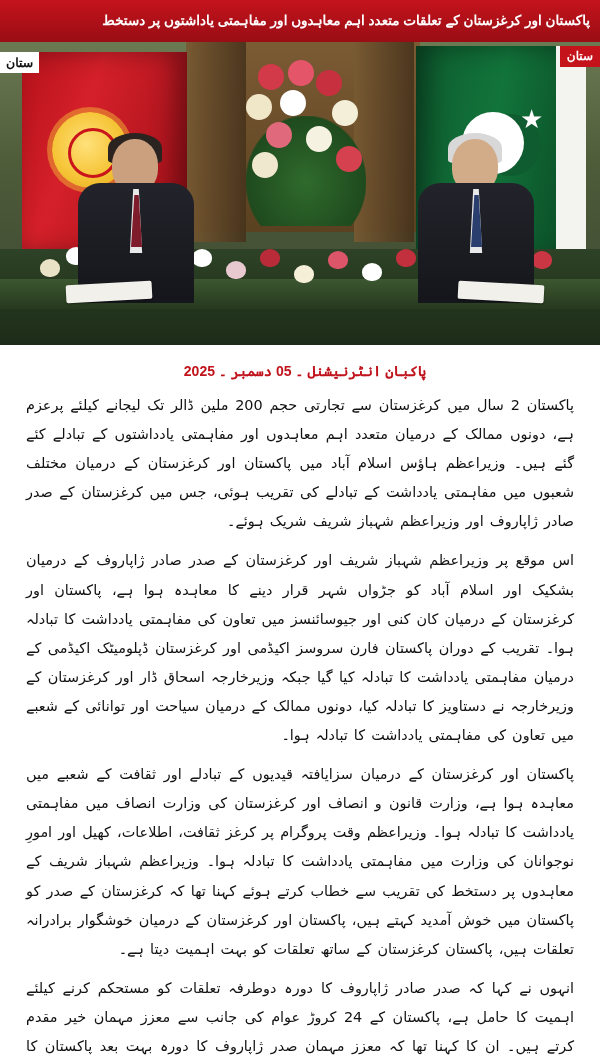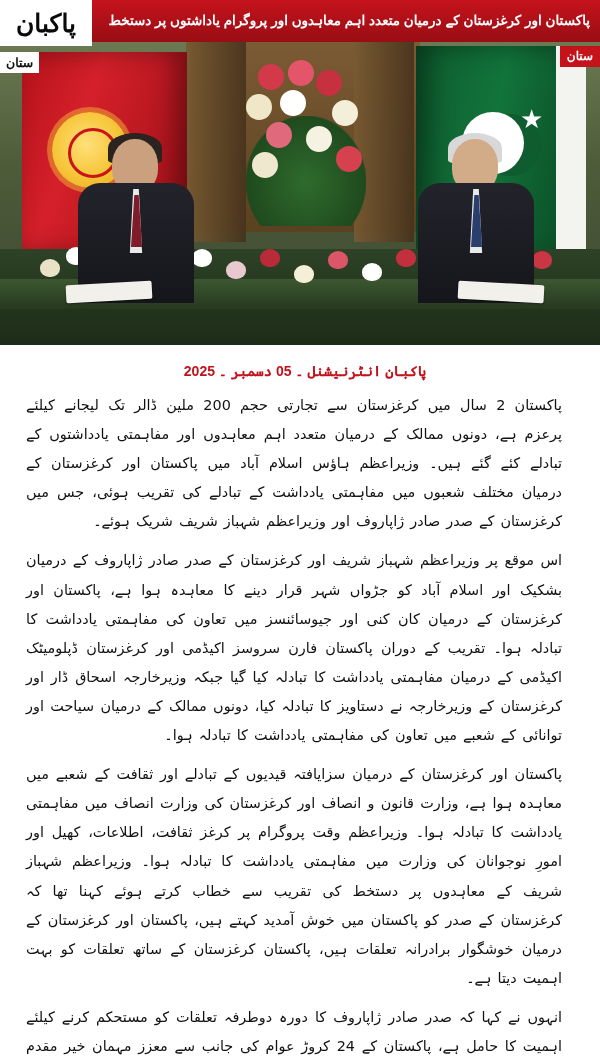--- a/index.html
+++ b/index.html
@@ -280,34 +280,31 @@
     direction: rtl;
     text-align: justify;
     text-align-last: right;
     padding: 0 26px 24px 26px;
     color: #111111;
     font-size: 14.4px;
     line-height: 2.02;
     font-family: "DejaVu Sans", "Liberation Sans", sans-serif;
     word-spacing: 1.5px;
   }
-  .article p { margin: 0 12px 10px 0; }
+  .article p { margin: 0 0 10px 0; }
 </style>
 </head>
 <body>
 
 <div class="page">
 
   <div class="hero">
 
     <div class="hero-banner">
-      <div class="hero-banner-text">پاکستان اور کرغزستان کے درمیان متعدد اہم معاہدوں اور پروگرام یاداشتوں پر دستخط</div>
-    </div>
-    <div class="hero-logo">
-      <span class="hero-logo-text">پاکبان</span>
+      <div class="hero-banner-text">پاکستان اور کرغزستان کے تعلقات متعدد اہم معاہدوں اور مفاہمتی یاداشتوں پر دستخط</div>
     </div>
     <div class="hero-ticker">ستان</div>
 
     <div class="scene">
       <div class="wood-bg"></div>
       <div class="curtain curtain-l"></div>
       <div class="curtain curtain-r"></div>
 
       <div class="flag-kg">
         <div class="flag-kg-sun"></div>

